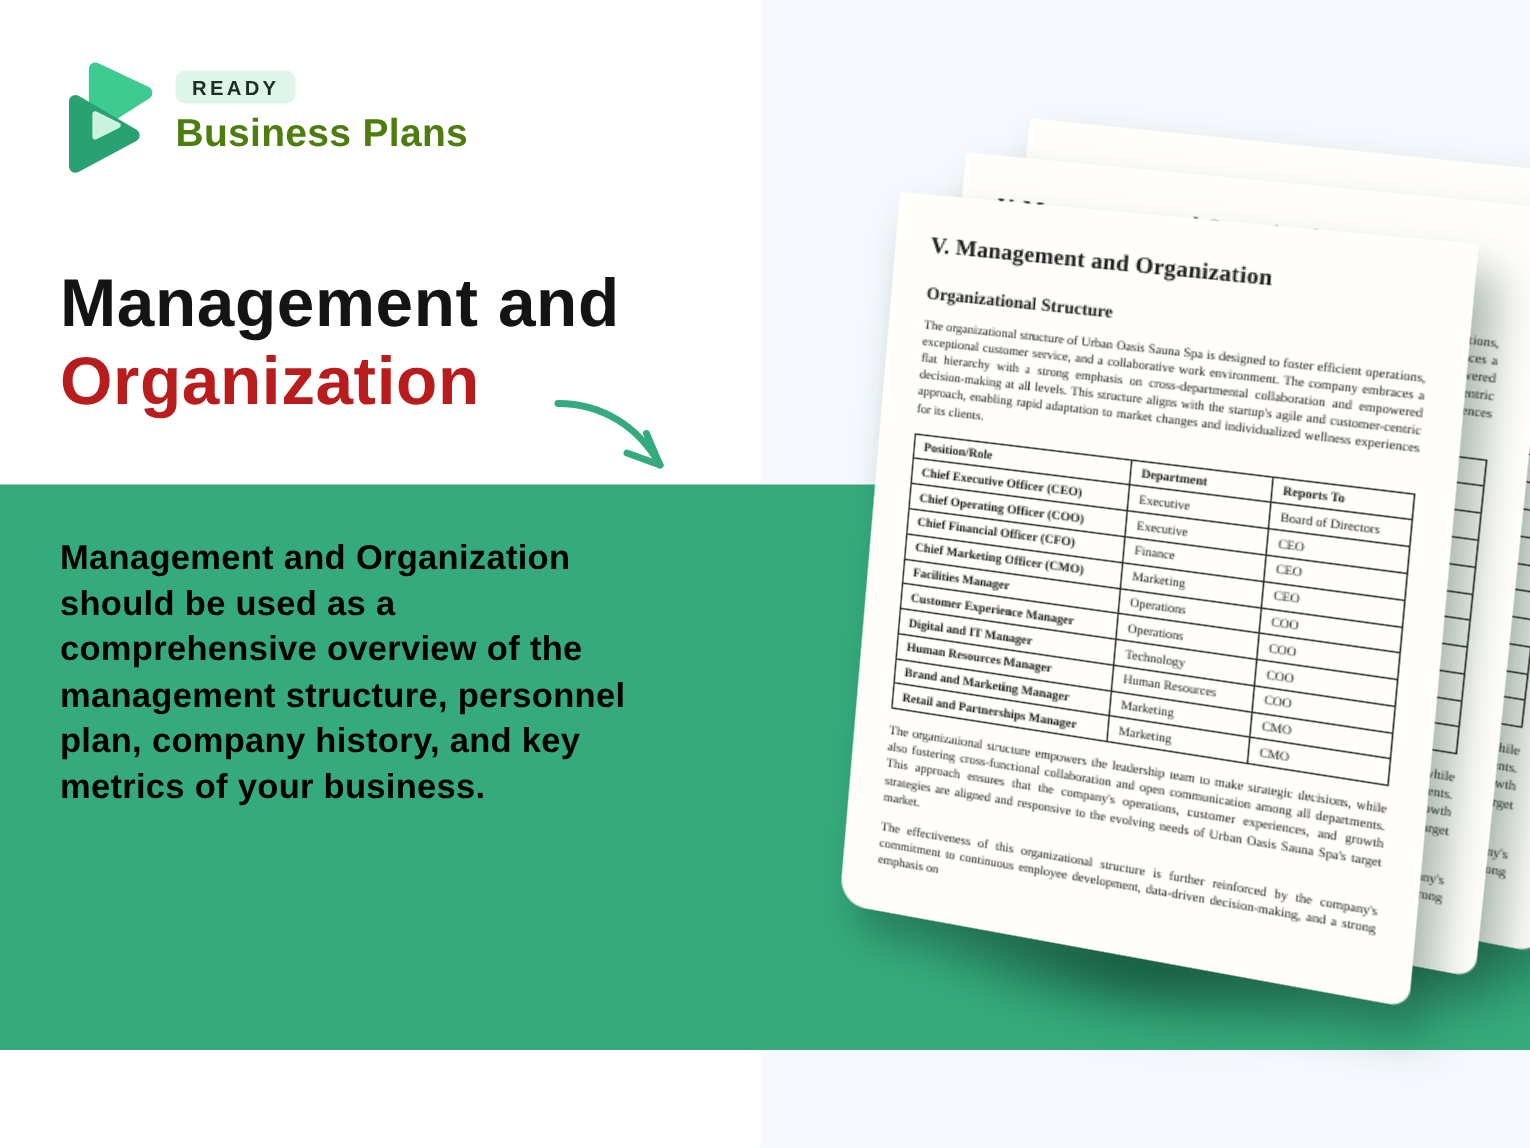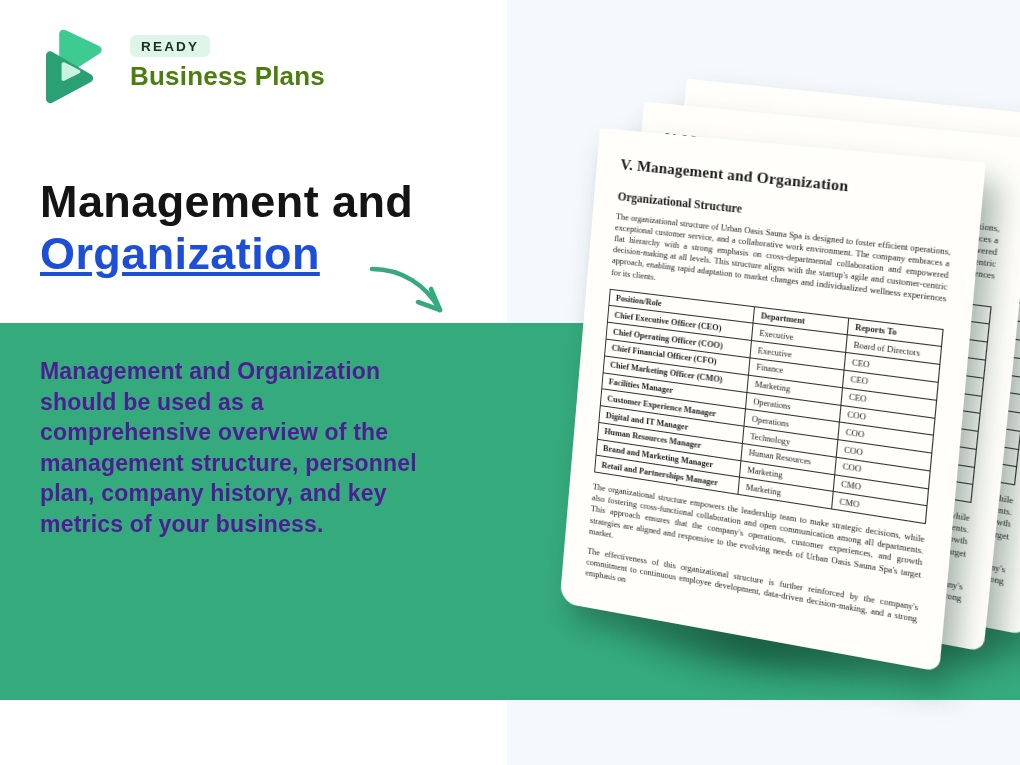--- a/index.html
+++ b/index.html
@@ -6,40 +6,40 @@
   body {
     width:1020px; height:765px; position:relative; overflow:hidden;
     background:#ffffff; font-family:"Liberation Sans", sans-serif;
   }
 
   
   .right-bg { position:absolute; left:507px; top:0; width:513px; height:765px; background:#f5f9fd; }
   .green-band { position:absolute; left:0; top:323px; width:1020px; height:377px; background:#35ab7d; }
 
   
-  .brand { position:absolute; left:38px; top:21px; display:flex; gap:26px; align-items:flex-start; }
+  .brand { position:absolute; left:38px; top:33px; display:flex; gap:13px; align-items:flex-start; }
   .brand-icon { width:66px; height:88px; }
   .brand-col { display:flex; flex-direction:column; align-items:flex-start; margin-top:14px; }
   .badge {
     background:#def6e9; color:#1c2d26; font-size:13.5px; font-weight:700;
     letter-spacing:2.2px; padding:4px 11px 3px; border-radius:6px;
   }
   .brand-name { margin-top:4px; font-size:26px; font-weight:800; color:#4d7c0f; letter-spacing:.2px; }
 
   
   .hero-title { position:absolute; left:40px; top:176px; margin:0; font-size:45px; line-height:52px;
     font-weight:800; color:#141414; letter-spacing:.4px; }
   .hero-title .line { display:block; }
-  .hero-title .green { color:#1d4ed8;text-decoration:underline; }
+  .hero-title .green { color:#b91c1c; }
   .arrow { position:absolute; left:360px; top:256px; }
 
   
   .hero-desc {
     position:absolute; left:40px; top:33px; width:400px; margin:0;
-    color:#4c1d95; font-size:23px; line-height:30.5px; font-weight:700; letter-spacing:.2px;
+    color:#000000; font-size:23px; line-height:30.5px; font-weight:700; letter-spacing:.2px;
   }
 
   
   .stack-shadow {
     position:absolute; left:548px; top:585px; width:420px; height:120px;
     background:radial-gradient(ellipse 50% 50% at 50% 50%, rgba(6,56,38,.55), rgba(6,56,38,0) 72%);
     filter:blur(13px); transform:rotate(7deg);
   }
   .doc-stack {
     position:absolute; left:600px; top:128px; width:370px; height:480px;

